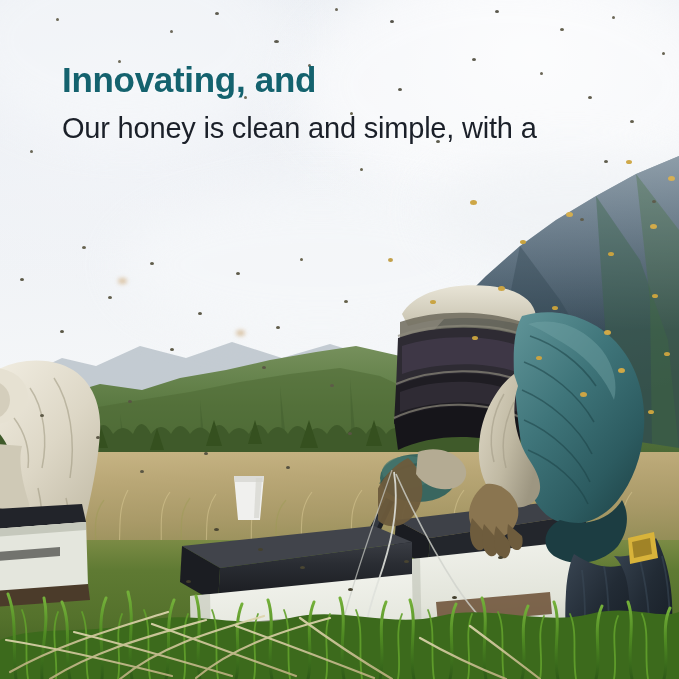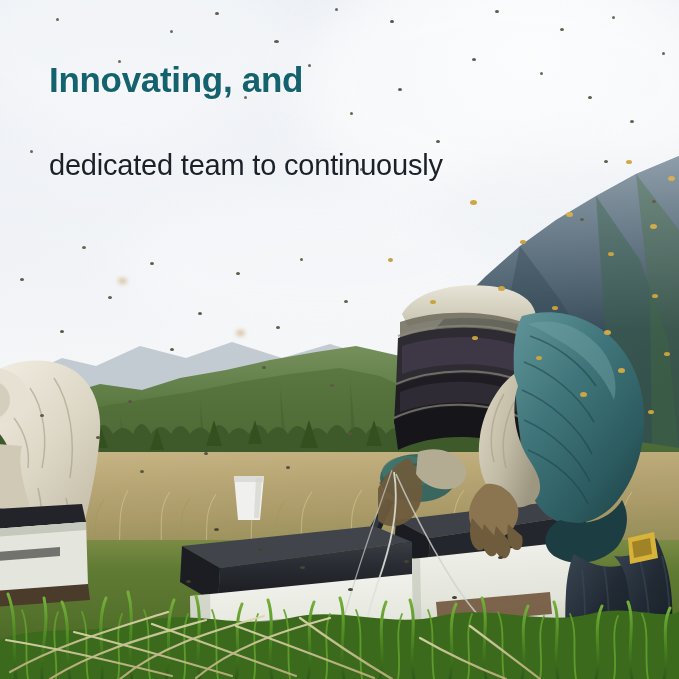--- a/index.html
+++ b/index.html
@@ -45,21 +45,21 @@
   .greenfield {
     position:absolute; left:0; width:100%;
     background:linear-gradient(180deg,#7b8b45 0%, #5f7a33 22%, #55722c 55%, #3e5c21 100%);
   }
 
   
   .fig { position:absolute; }
 
   
   .copy {
-    position:absolute; left:49px; top:60px;
+    position:absolute; left:62px; top:60px;
     width:540px; z-index:40;
   }
   .headline {
     font-size:35px; font-weight:700;
     line-height:1.17; letter-spacing:-0.3px;
     color:#14626e;
     text-shadow:0 1px 2px rgba(255,255,255,.55);
   }
   .subcopy {
     margin-top:9px;
@@ -528,18 +528,18 @@
     <span class="bee" style="left:348px;top:432px;width:4px;height:3px;background:#585442;"></span>
     <span class="bee" style="left:96px;top:436px;width:4px;height:3px;background:#5b5745;"></span>
     <span class="bee" style="left:40px;top:414px;width:4px;height:3px;background:#5d5947;"></span>
   </div>
 
   <div class="copy">
     <h1 class="headline">
       <span>Innovating, and</span><br>
     </h1>
     <p class="subcopy">
+      <span>Our honey is clean and simple, with a</span><br>
       <br>
-      <span>dedicated team to continuously</span><br>
     </p>
   </div>
 
 </div>
 
 </body></html>

